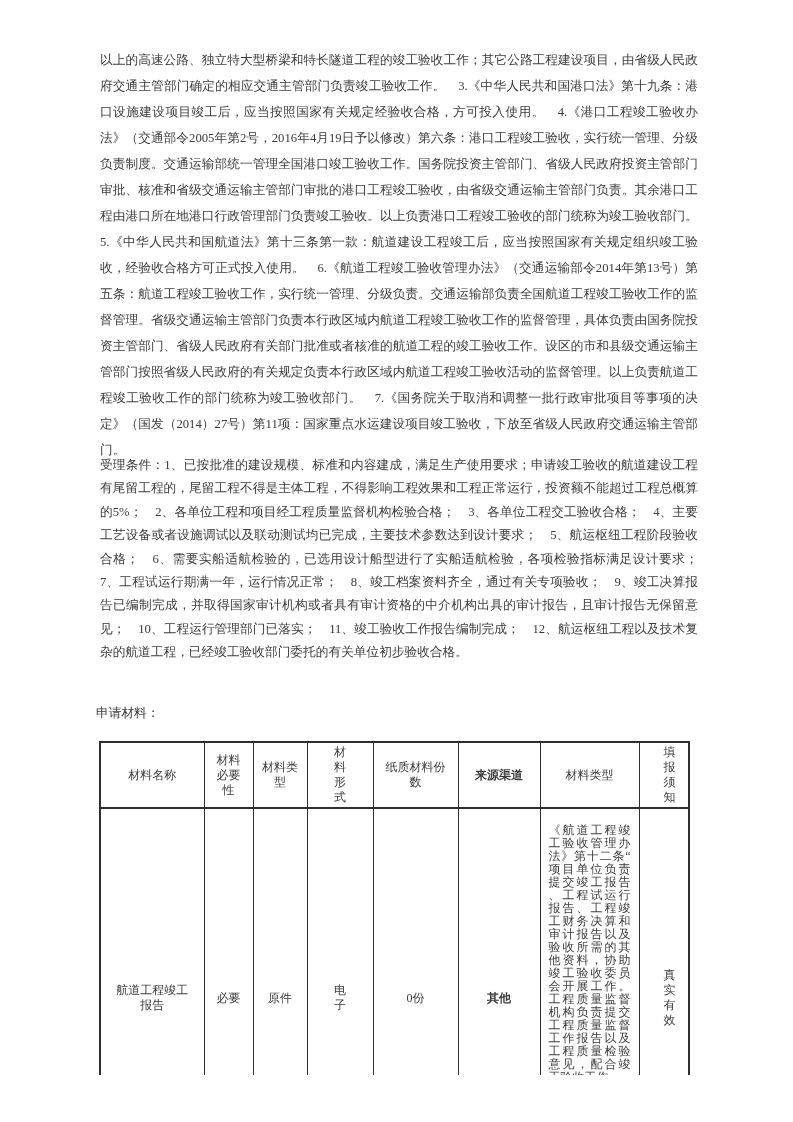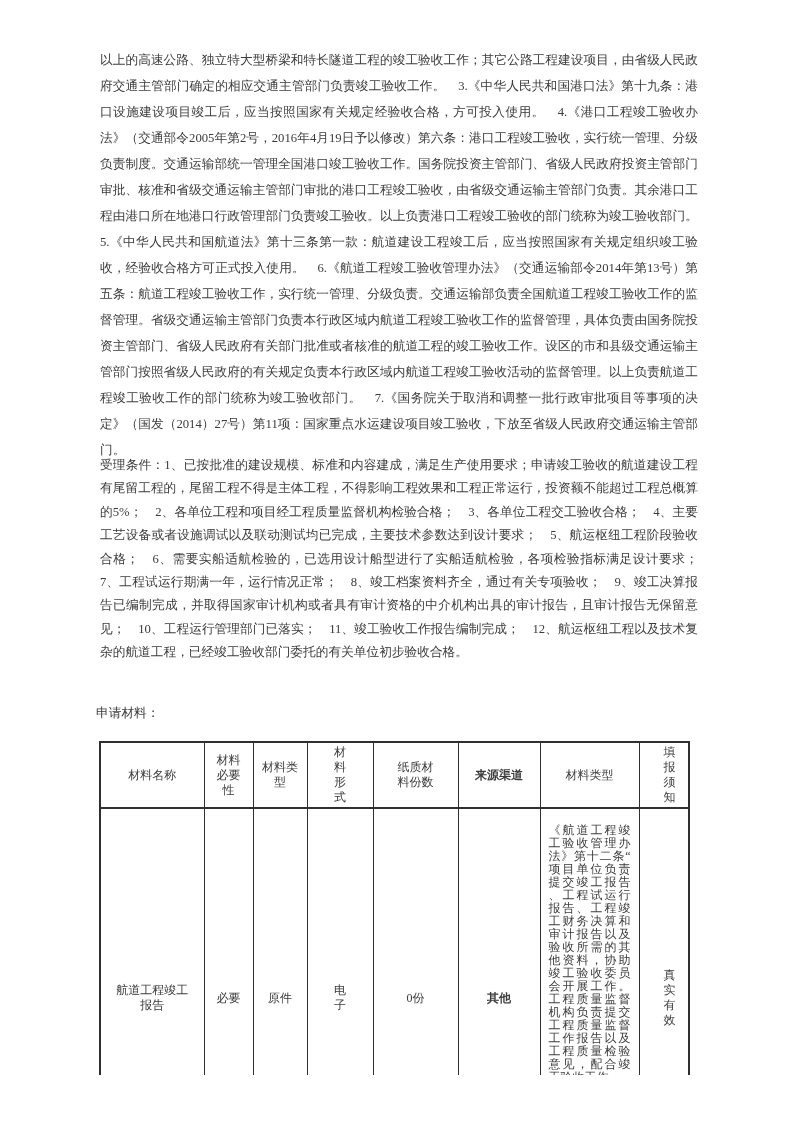--- a/index.html
+++ b/index.html
@@ -37,21 +37,21 @@
     color:#3b3b3b;overflow:hidden;
   }
   thead tr{height:58px;}
   thead th{line-height:15px;border-bottom:2px solid #2f2f2f;}
   tbody tr{height:380px;}
   tbody td{line-height:15px;}
   .c1{padding:2px 12px;}
   .c2{padding:8px 8px;}
   .c3{padding:2px 4px;}
   .c4{padding:2px 26px;}
-  .c5{padding:2px 24px;}
+  .c5{padding:2px 12px;}
   .c6{padding:2px 4px;font-weight:bold;}
   .c7{padding:2px 4px;}
   .c8{padding:2px 24px;margin-top:38px;}
   td.basis-cell{
     vertical-align:top;text-align:justify;
     padding:15px 8px 0 8px;
     font-size:12px;line-height:13px;
     line-break:anywhere;word-break:break-all;
   }
 </style>

